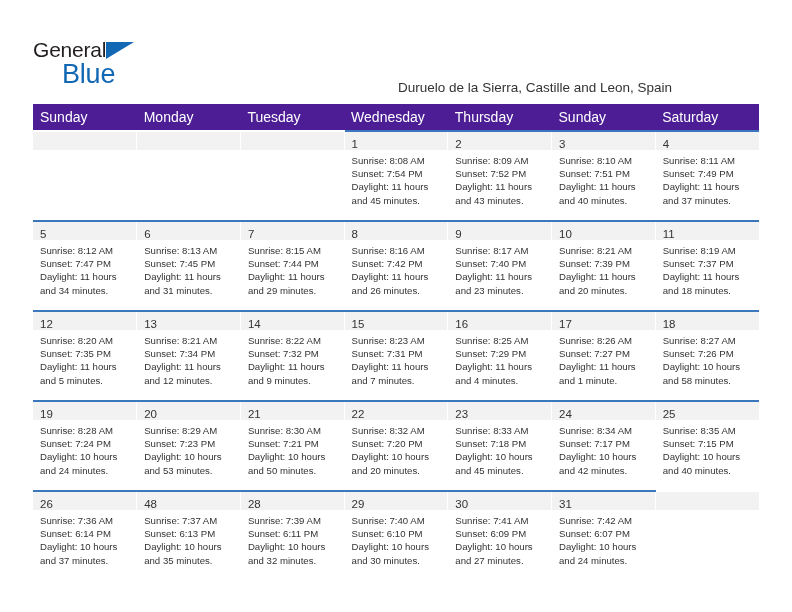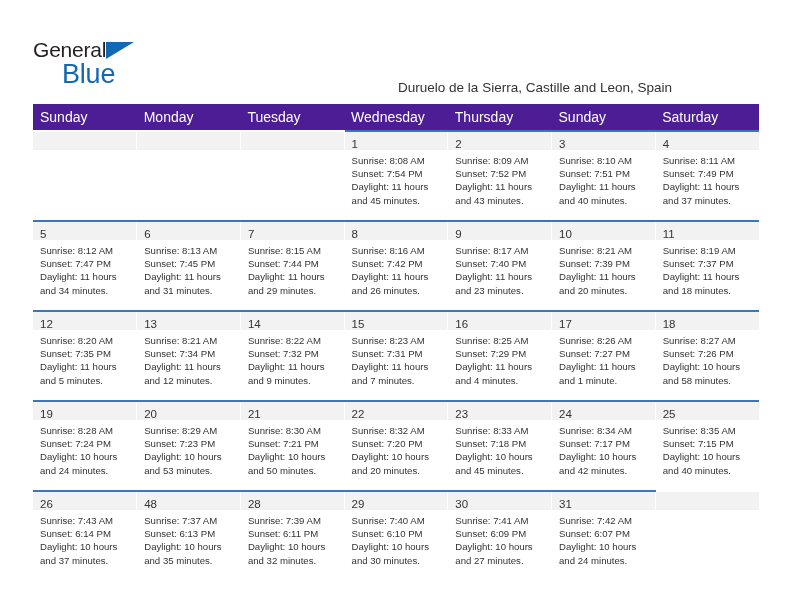--- a/index.html
+++ b/index.html
@@ -426,21 +426,21 @@
             <div class="cell-line">Daylight: 10 hours</div>
             <div class="cell-line">and 40 minutes.</div>
           </div>
         </td>
       </tr>
 
       <tr>
         <td>
           <div class="daynum-band"><span class="daynum">26</span></div>
           <div class="cell-body">
-            <div class="cell-line">Sunrise: 7:43 AM</div>
+            <div class="cell-line">Sunrise: 7:36 AM</div>
             <div class="cell-line">Sunset: 6:14 PM</div>
             <div class="cell-line">Daylight: 10 hours</div>
             <div class="cell-line">and 37 minutes.</div>
           </div>
         </td>
         <td>
           <div class="daynum-band"><span class="daynum">48</span></div>
           <div class="cell-body">
             <div class="cell-line">Sunrise: 7:37 AM</div>
             <div class="cell-line">Sunset: 6:13 PM</div>

